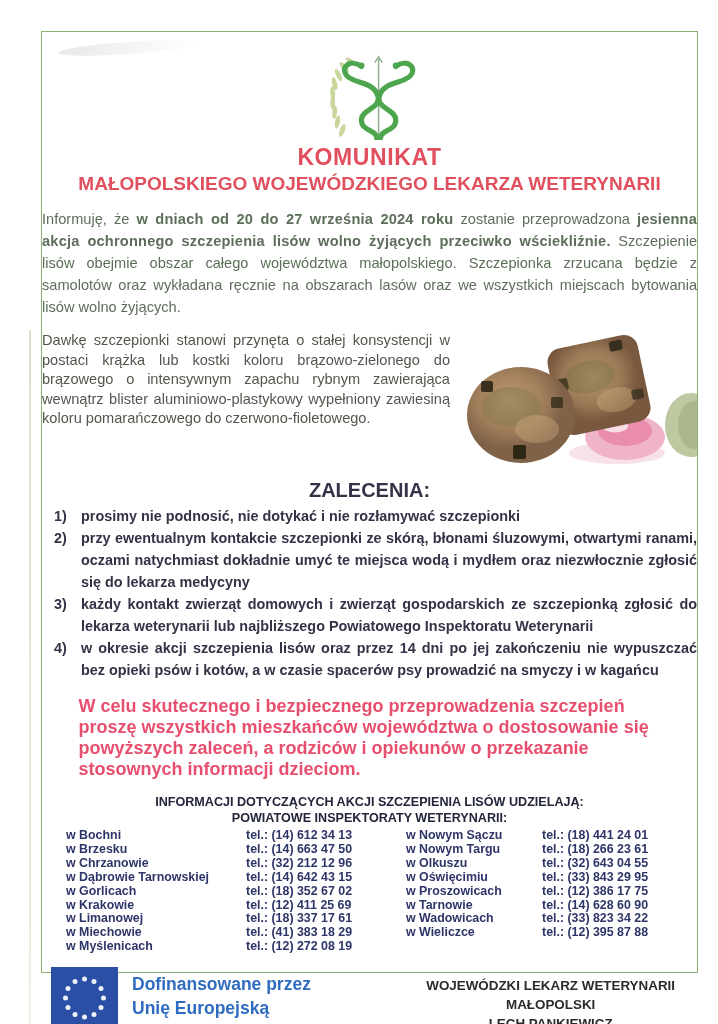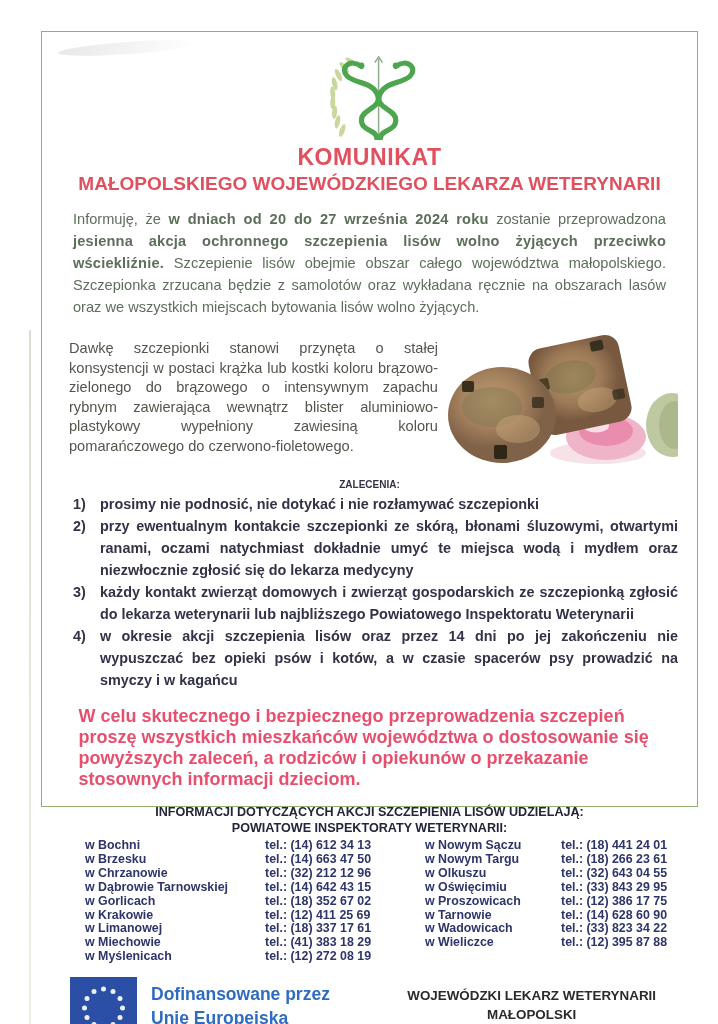--- a/index.html
+++ b/index.html
@@ -12,46 +12,46 @@
   .scan-smudge{
     position:absolute;left:58px;top:42px;width:140px;height:12px;
     background:linear-gradient(100deg,rgba(150,150,150,.22),rgba(210,210,210,0));
     transform:rotate(-4deg);border-radius:50%;
   }
   .scan-line{
     position:absolute;left:29px;top:330px;width:2px;height:694px;
     background:linear-gradient(#ccd6bd,#e6ebdc);opacity:.75;
   }
   .frame{
-    position:absolute;left:41px;top:31px;width:657px;height:776px;
+    position:absolute;left:41px;top:31px;width:657px;height:942px;
     box-sizing:border-box;border:1.5px solid #8fb070;
-    padding:0 19px;
+    padding:0 0;
   }
   .logo-wrap{display:flex;justify-content:center;margin-top:22px;height:86px;}
   h1.title{
     margin:4px 0 2px;text-align:center;
     font-size:23px;font-weight:bold;letter-spacing:.6px;color:#e1505e;
   }
   h2.subtitle{
     margin:0 0 13px;text-align:center;
     font-size:19px;font-weight:bold;color:#e1505e;
   }
   p.intro{
-    margin:12px;color:#5d6f5a;font-size:14.6px;line-height:22px;
+    margin:0;color:#5d6f5a;font-size:14.6px;line-height:22px;
     text-align:justify;
   }
   p.intro b{letter-spacing:.2px;}
   .bait-row{display:flex;margin-top:13px;align-items:flex-start;}
   p.bait-text{
-    margin:8px;width:408px;color:#53564c;font-size:14.6px;line-height:19.5px;
+    margin:0;width:408px;color:#53564c;font-size:14.6px;line-height:19.5px;
     text-align:justify;
   }
   .bait-image{width:232px;height:146px;margin-left:auto;margin-top:-4px;}
   .zalecenia-heading{
-    text-align:center;font-weight:bold;color:#333347;font-size:10px;
+    text-align:center;font-weight:bold;color:#333347;font-size:20px;
     margin:6px 0 3px;
   }
   .rec-list{color:#333347;font-weight:bold;font-size:14.4px;line-height:22px;}
   .rec-item{display:flex;}
   .rec-item .num{width:27px;padding-left:12px;flex:none;}
   .rec-item .txt{flex:1;text-align:justify;}
   p.appeal{
     margin:15px auto 0;max-width:582px;text-align:left;
     color:#e84f6e;font-weight:bold;font-size:18px;line-height:21px;
   }

